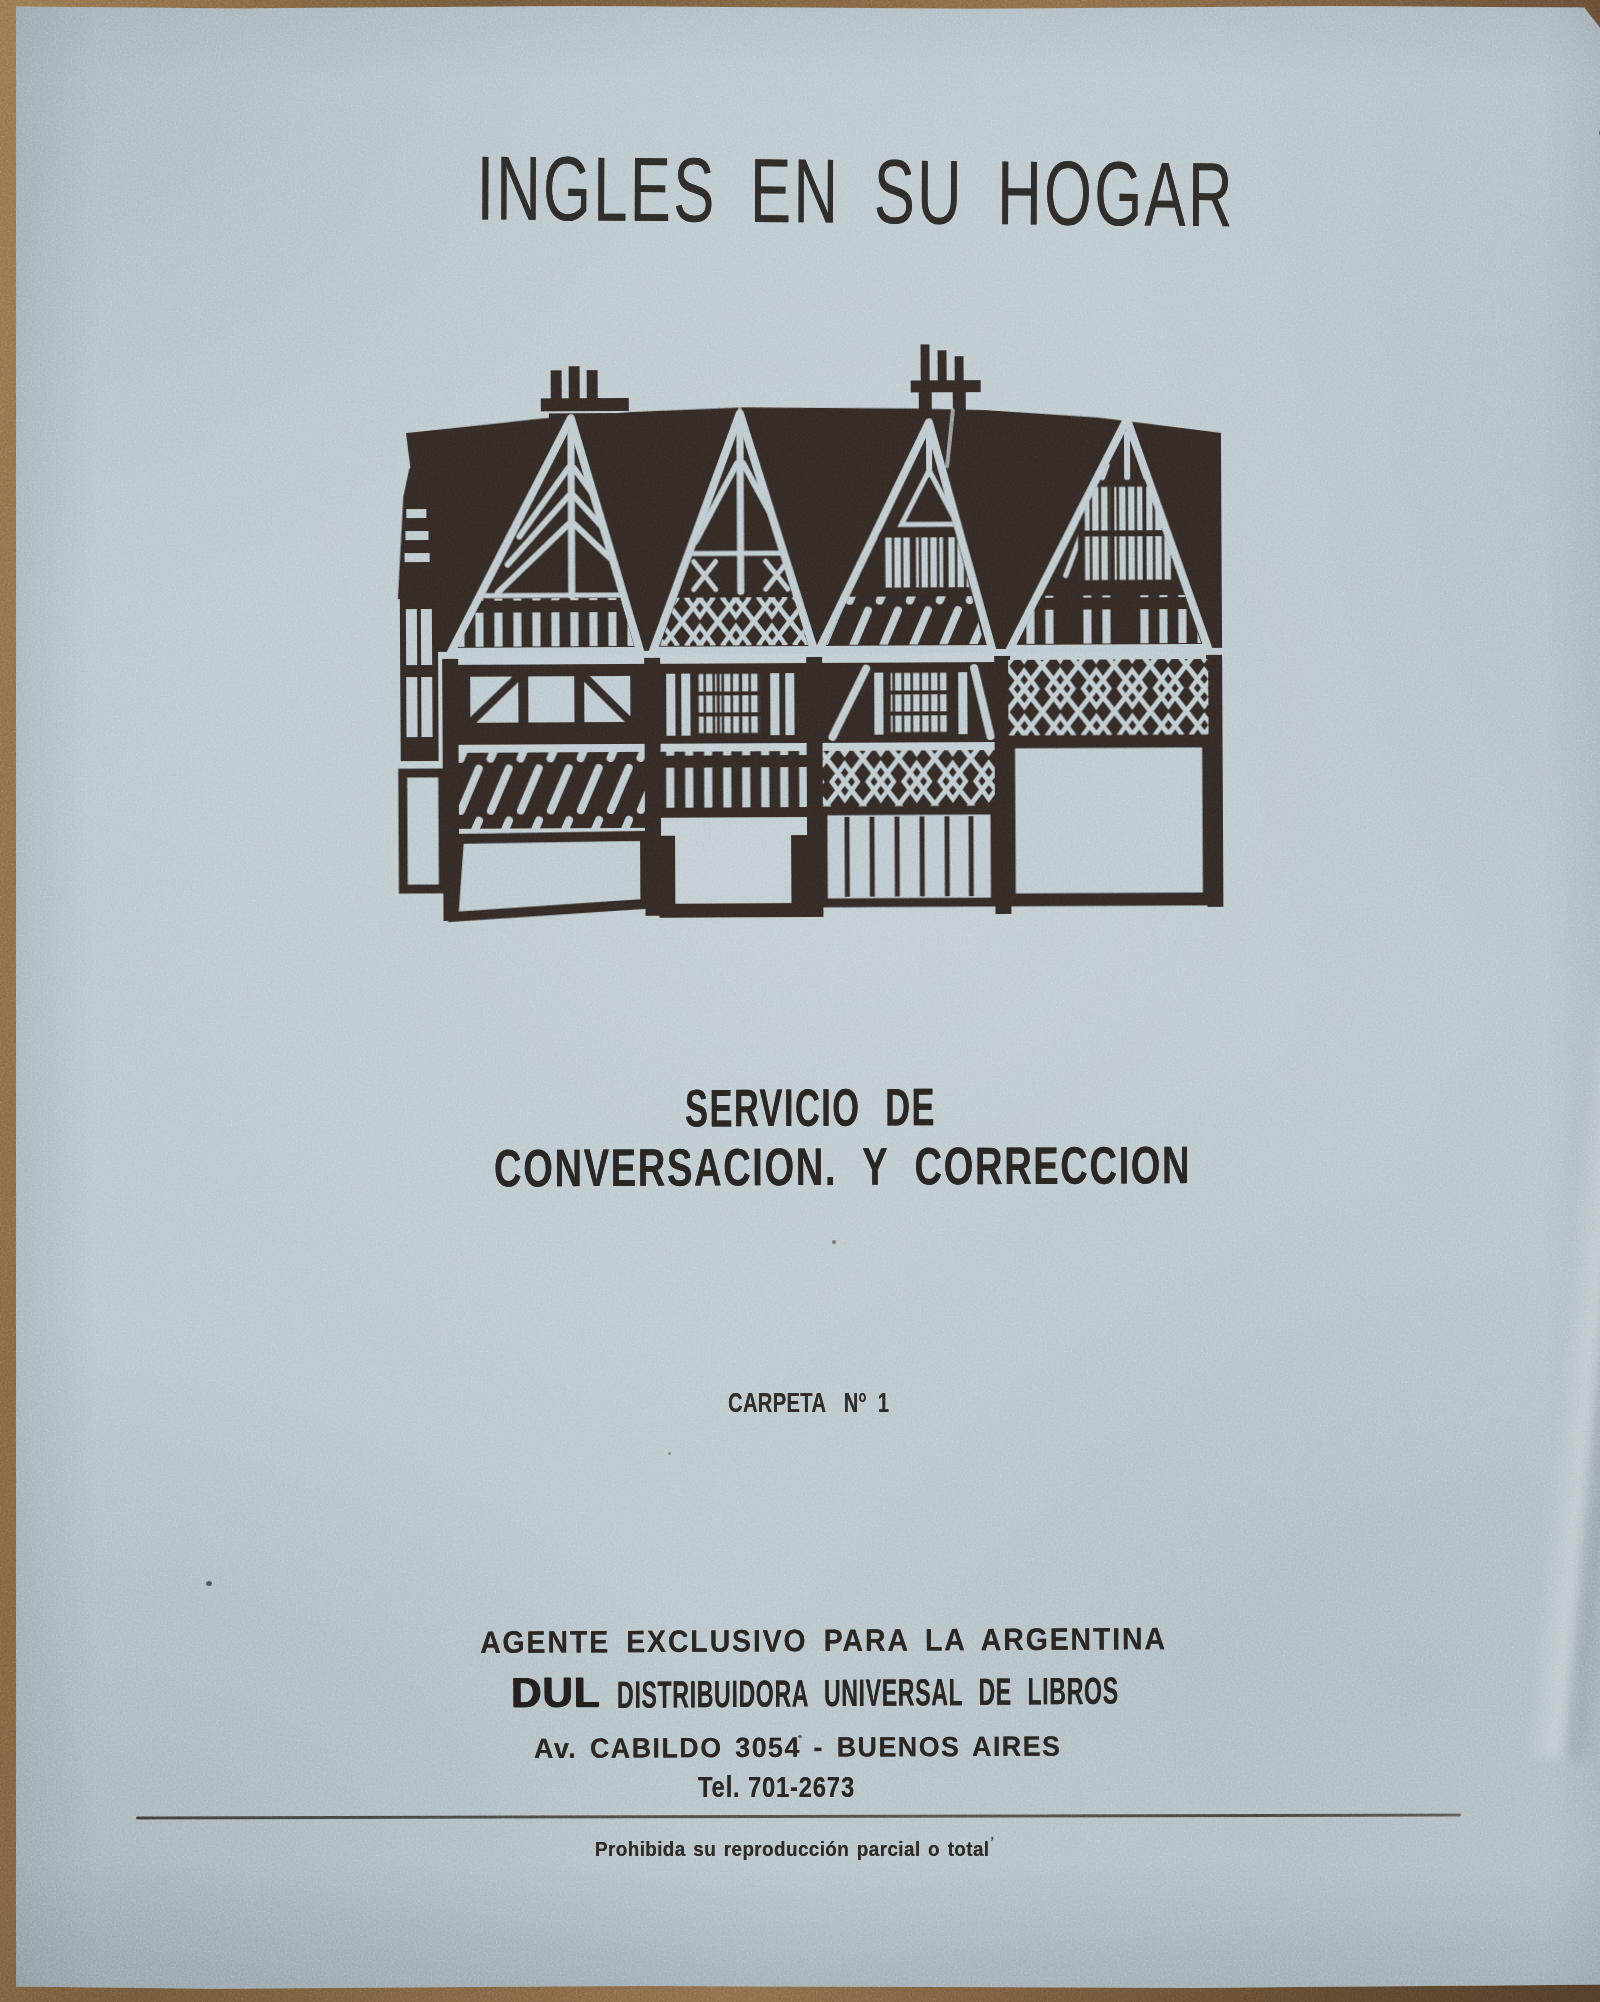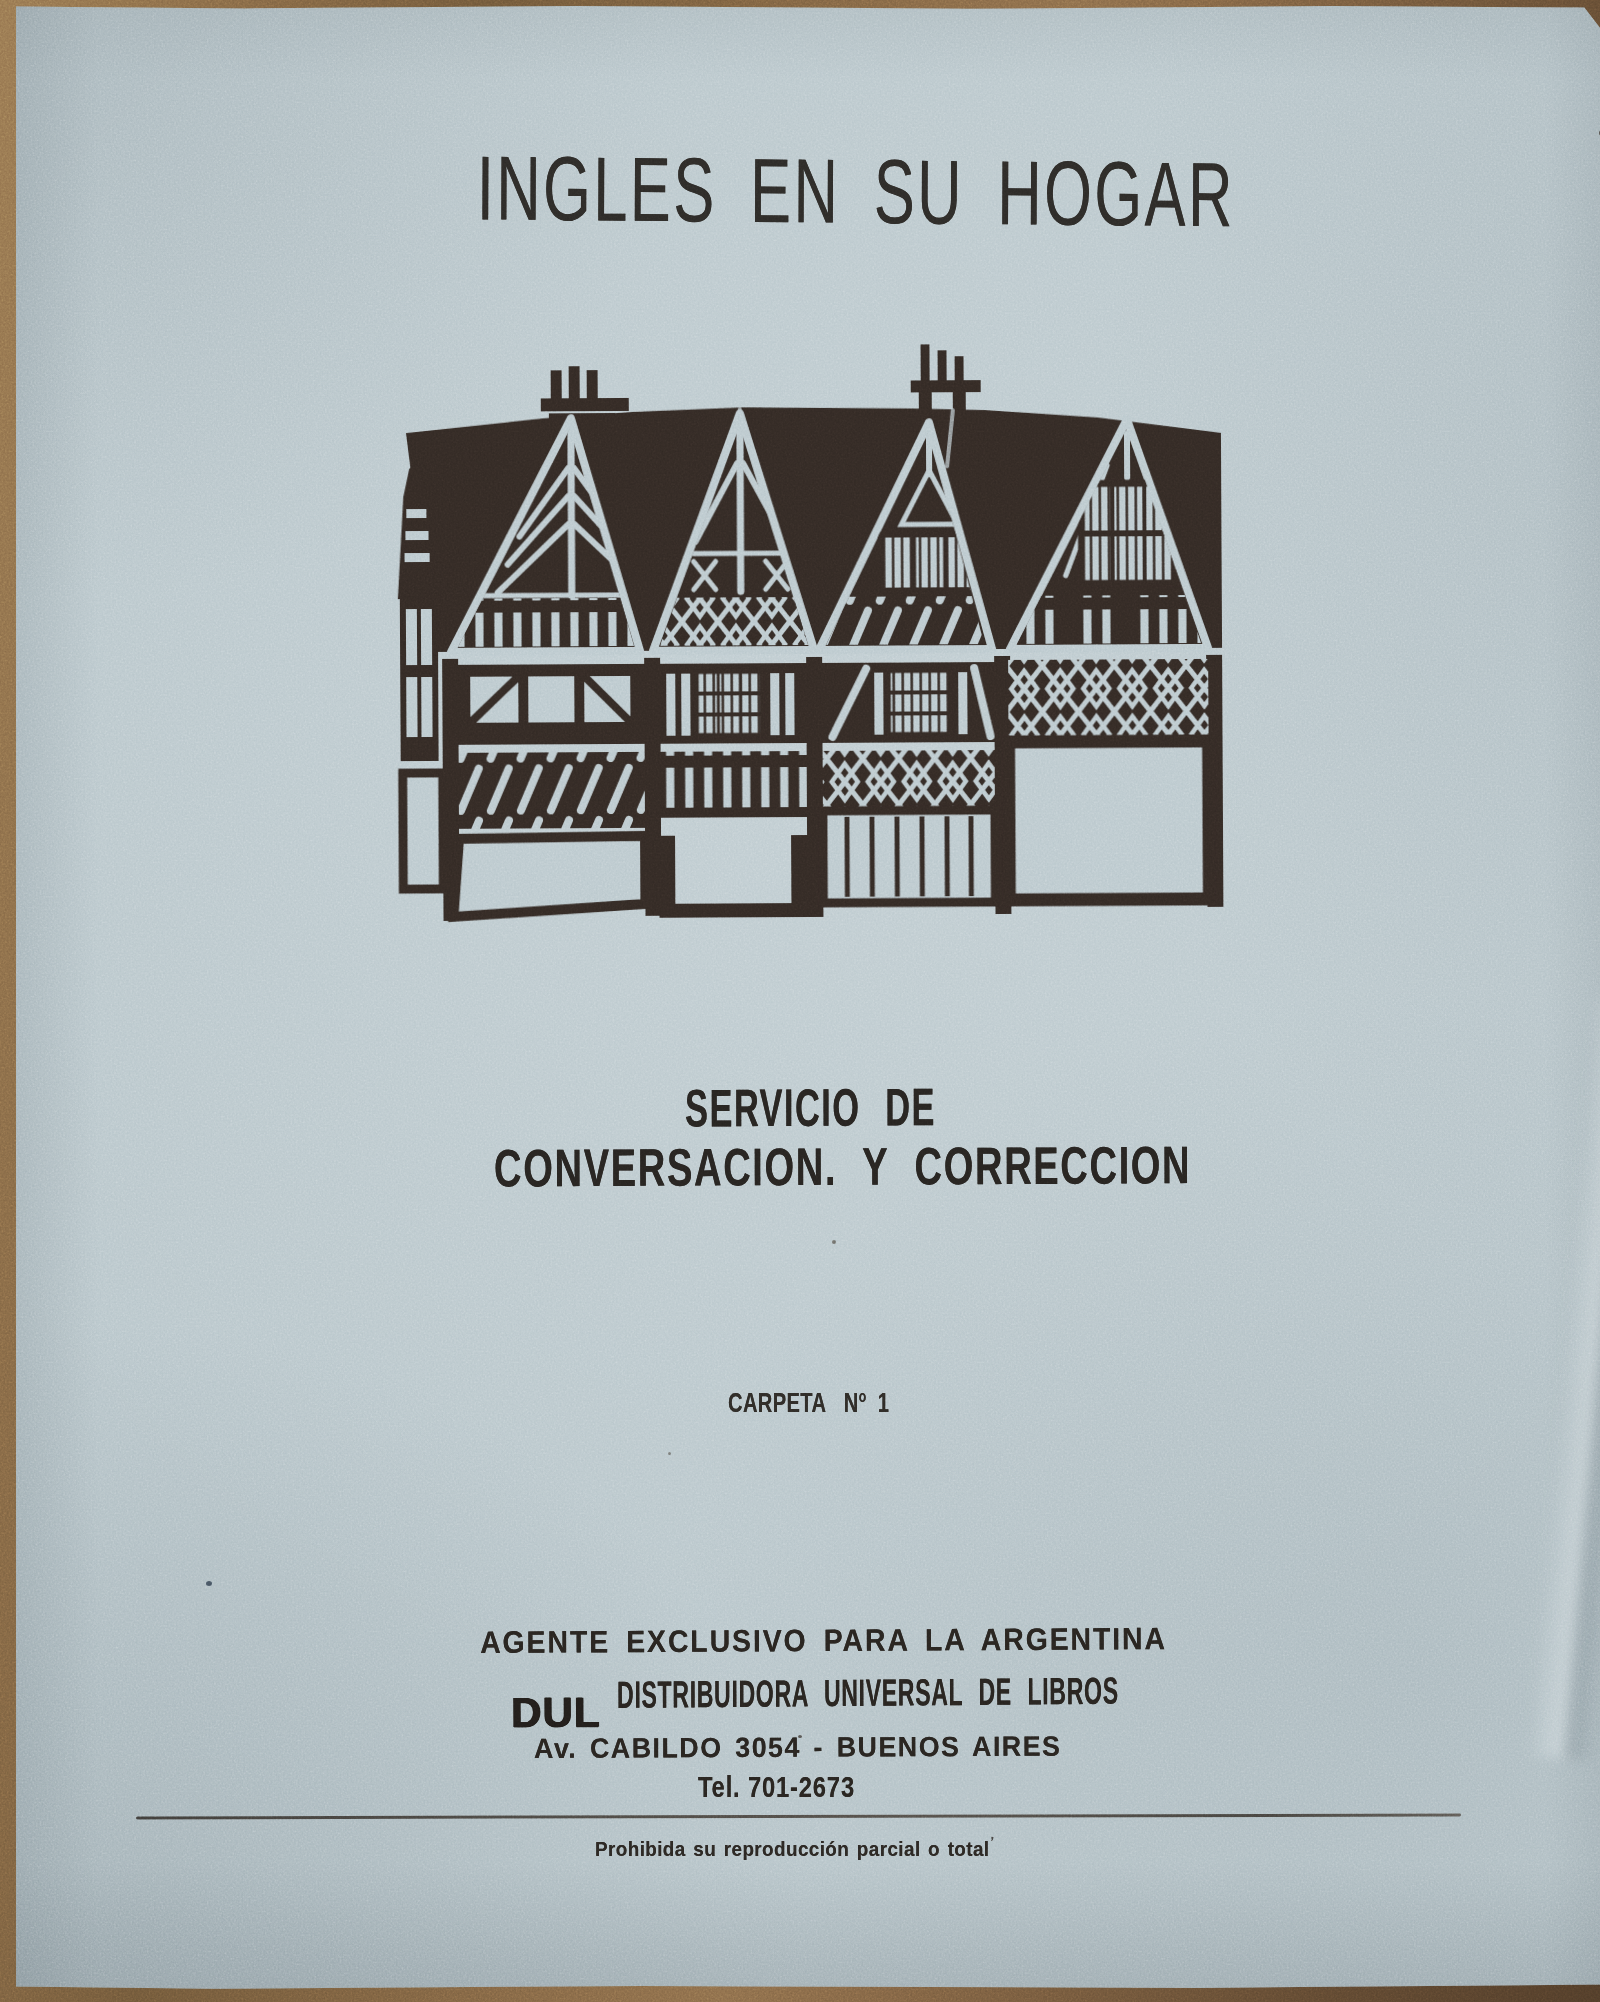--- a/index.html
+++ b/index.html
@@ -26,21 +26,21 @@
          transform:scale(0.765,1.06) rotate(-0.2deg);transform-origin:top left;color:#262320;}
   #carpeta{left:712px;top:1388px;font-size:28px;font-weight:700;letter-spacing:0.5px;
          transform:scale(0.72,1.0);transform-origin:top left;color:#2d2a26;}
   #carpeta .gap{display:inline-block;width:24px;}
   #carpeta .gap2{display:inline-block;width:16px;}
   #carpeta sup{font-size:17px;vertical-align:10px;letter-spacing:0;}
   #agente{left:464px;top:1627px;font-size:31px;font-weight:700;letter-spacing:2px;word-spacing:7px;
          transform:scale(0.92,1.0) rotate(-0.3deg);transform-origin:top left;color:#27231f;}
   #dul{left:495px;top:1672px;font-size:42px;font-weight:700;letter-spacing:1px;
          transform:rotate(-0.3deg);transform-origin:top left;color:#211d1a;
-         text-shadow:0.8px 0 0 #211d1a,-0.6px 0 0 #211d1a,0 0.5px 0 #211d1a;margin-top:20px;}
+         text-shadow:0.8px 0 0 #211d1a,-0.6px 0 0 #211d1a,0 0.5px 0 #211d1a;}
   #dulrest{left:601px;top:1676px;font-size:38px;font-weight:700;letter-spacing:1px;word-spacing:14px;
          transform:scale(0.61,1.0) rotate(-0.3deg);transform-origin:top left;color:#27231f;}
   #cabildo{left:518px;top:1735px;font-size:28px;font-weight:700;letter-spacing:1.5px;word-spacing:4px;
          transform:scale(0.96,1.0) rotate(-0.25deg);transform-origin:top left;color:#27231f;}
   #tel{left:682px;top:1773px;font-size:29px;font-weight:700;letter-spacing:1px;
          transform:scale(0.82,1.0);transform-origin:top left;color:#27231f;}
   #rule{position:absolute;left:120px;top:1815px;width:1325px;height:3px;border-radius:2px;
         background:linear-gradient(to right,#36322e 0%,#403b36 25%,#4a443e 60%,#3c3833 85%,#55504a 100%);
         transform:rotate(-0.12deg);opacity:0.92;}
   #prohibida{left:579px;top:1839px;font-size:19.5px;font-weight:700;letter-spacing:0.4px;word-spacing:2px;

